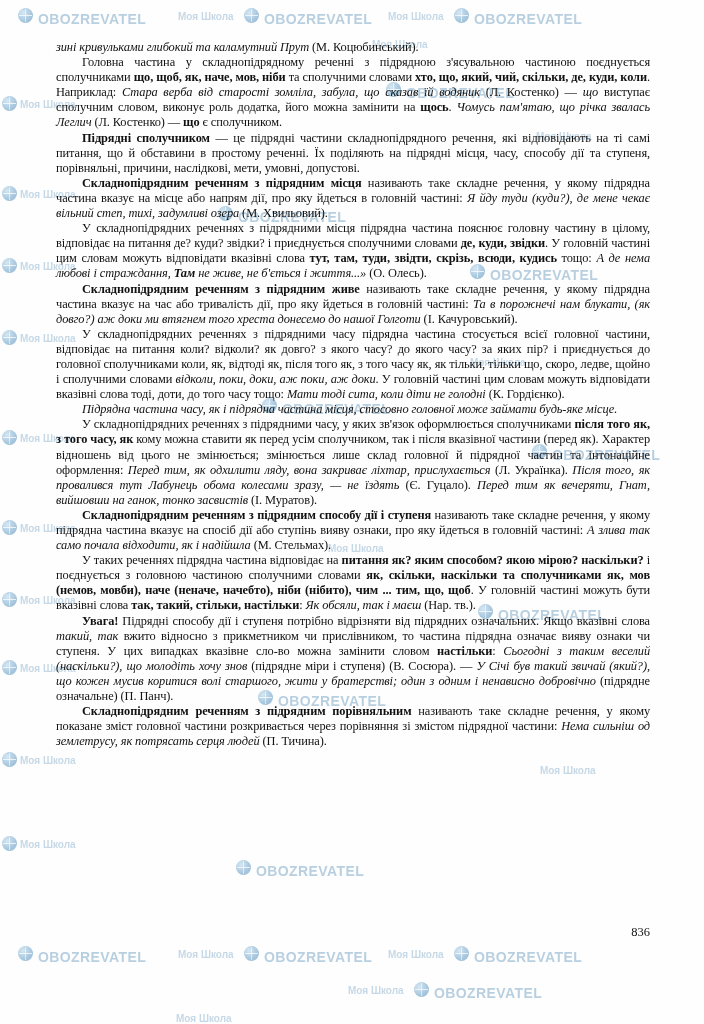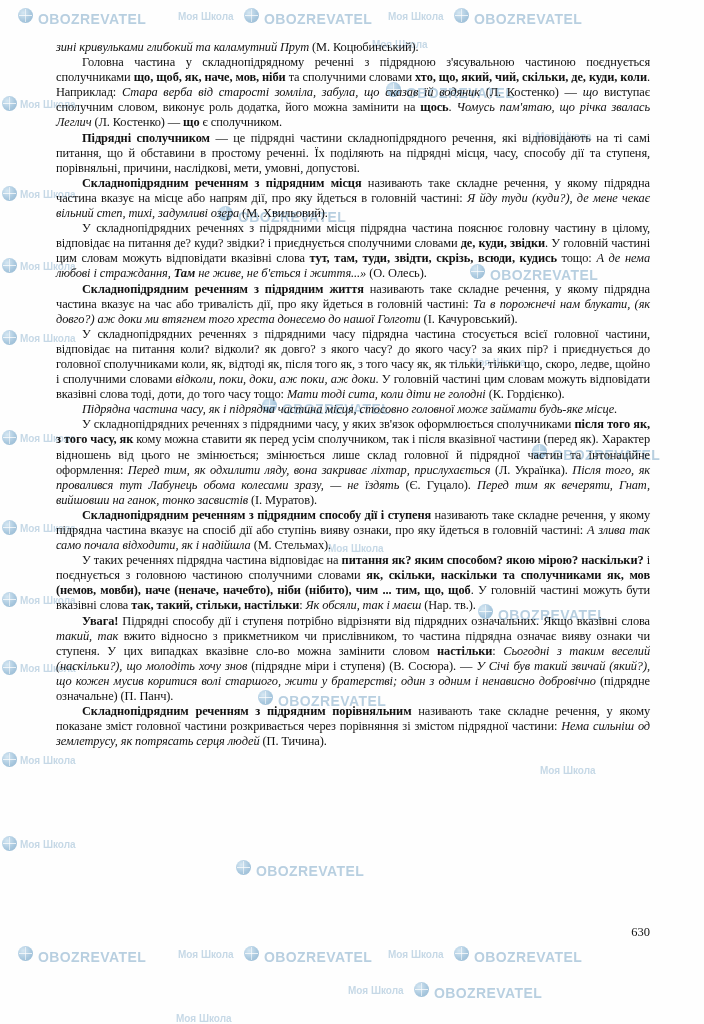--- a/index.html
+++ b/index.html
@@ -228,24 +228,24 @@
       <span class="wm wm-school" style="position:absolute; left:0; top:3px;">Моя Школа</span>
     </div>
   </div>
 
   <div class="content" id="body-text">
       <p class="noind"><i>зині кривульками глибокий та каламутний Прут</i> (М. Коцюбинський).</p>
       <p class="">Головна частина у складнопідрядному реченні з підрядною з'ясувальною частиною поєднується сполучниками <b>що, щоб, як, наче, мов, ніби</b> та сполучними словами <b>хто, що, який, чий, скільки, де, куди, коли</b>. Наприклад: <i>Стара верба від старості зомліла, забула, що сказав їй водяник</i> (Л. Костенко) — <i>що</i> виступає сполучним словом, виконує роль додатка, його можна замінити на <b>щось</b>. <i>Чомусь пам'ятаю, що річка звалась Леглич</i> (Л. Костенко) — <b>що</b> є сполучником.</p>
       <p class=""><b>Підрядні сполучником</b> — це підрядні частини складнопідрядного речення, які відповідають на ті самі питання, що й обставини в простому реченні. Їх поділяють на підрядні місця, часу, способу дії та ступеня, порівняльні, причини, наслідкові, мети, умовні, допустові.</p>
       <p class=""><span class="bi">Складнопідрядним реченням з підрядним місця</span> називають таке складне речення, у якому підрядна частина вказує на місце або напрям дії, про яку йдеться в головній частині: <i>Я йду туди (куди?), де мене чекає вільний степ, тихі, задумливі озера</i> (М. Хвильовий).</p>
       <p class="">У складнопідрядних реченнях з підрядними місця підрядна частина пояснює головну частину в цілому, відповідає на питання де? куди? звідки? і приєднується сполучними словами <b>де, куди, звідки</b>. У головній частині цим словам можуть відповідати вказівні слова <b>тут, там, туди, звідти, скрізь, всюди, кудись</b> тощо: <i>А де нема любові і страждання, <b>Там</b> не живе, не б'ється і життя...»</i> (О. Олесь).</p>
-      <p class=""><span class="bi">Складнопідрядним реченням з підрядним життя</span> називають таке складне речення, у якому підрядна частина вказує на час або тривалість дії, про яку йдеться в головній частині: <i>Та в порожнечі нам блукати, (як довго?) аж доки ми втягнем того хреста донесемо до нашої Голготи</i> (І. Качуровський).</p>
+      <p class=""><span class="bi">Складнопідрядним реченням з підрядним живе</span> називають таке складне речення, у якому підрядна частина вказує на час або тривалість дії, про яку йдеться в головній частині: <i>Та в порожнечі нам блукати, (як довго?) аж доки ми втягнем того хреста донесемо до нашої Голготи</i> (І. Качуровський).</p>
       <p class="">У складнопідрядних реченнях з підрядними часу підрядна частина стосується всієї головної частини, відповідає на питання коли? відколи? як довго? з якого часу? до якого часу? за яких пір? і приєднується до головної сполучниками коли, як, відтоді як, після того як, з того часу як, як тільки, тільки що, скоро, ледве, щойно і сполучними словами <i>відколи, поки, доки, аж поки, аж доки</i>. У головній частині цим словам можуть відповідати вказівні слова тоді, доти, до того часу тощо: <i>Мати тоді сита, коли діти не голодні</i> (К. Гордієнко).</p>
       <p class=""><i>Підрядна частина часу, як і підрядна частина місця, стосовно головної може займати будь-яке місце.</i></p>
       <p class="">У складнопідрядних реченнях з підрядними часу, у яких зв'язок оформлюється сполучниками <span class="bi">після того як, з того часу, як</span> кому можна ставити як перед усім сполучником, так і після вказівної частини (перед як). Характер відношень від цього не змінюється; змінюється лише склад головної й підрядної частин та інтонаційне оформлення: <i>Перед тим, як одхилити ляду, вона закриває ліхтар, прислухається</i> (Л. Українка). <i>Після того, як провалився тут Лабунець обома колесами зразу, — не їздять</i> (Є. Гуцало). <i>Перед тим як вечеряти, Гнат, вийшовши на ганок, тонко засвистів</i> (І. Муратов).</p>
       <p class=""><span class="bi">Складнопідрядним реченням з підрядним способу дії і ступеня</span> називають таке складне речення, у якому підрядна частина вказує на спосіб дії або ступінь вияву ознаки, про яку йдеться в головній частині: <i>А злива так само почала відходити, як і надійшла</i> (М. Стельмах).</p>
       <p class="">У таких реченнях підрядна частина відповідає на <b>питання як? яким способом? якою мірою? наскільки?</b> і поєднується з головною частиною сполучними словами <b>як, скільки, наскільки та сполучниками як, мов (немов, мовби), наче (неначе, начебто), ніби (нібито), чим ... тим, що, щоб</b>. У головній частині можуть бути вказівні слова <b>так, такий, стільки, настільки</b>: <i>Як обсяли, так і маєш</i> (Нар. тв.).</p>
       <p class=""><b>Увага!</b> Підрядні способу дії і ступеня потрібно відрізняти від підрядних означальних. Якщо вказівні слова <i>такий, так</i> вжито відносно з прикметником чи прислівником, то частина підрядна означає вияву ознаки чи ступеня. У цих випадках вказівне сло-во можна замінити словом <b>настільки</b>: <i>Сьогодні з таким веселий (наскільки?), що молодіть хочу знов</i> (підрядне міри і ступеня) (В. Сосюра). — <i>У Січі був такий звичай (який?), що кожен мусив коритися волі старшого, жити у братерстві; один з одним і ненависно добровічно</i> (підрядне означальне) (П. Панч).</p>
       <p class=""><span class="bi">Складнопідрядним реченням з підрядним порівняльним</span> називають таке складне речення, у якому показане зміст головної частини розкривається через порівняння зі змістом підрядної частини: <i>Нема сильніш од землетрусу, як потрясать серця людей</i> (П. Тичина).</p>
     </div>
 
-  <div class="pagenum">630</div>
+  <div class="pagenum">836</div>
 </div>
 
 </body></html>

